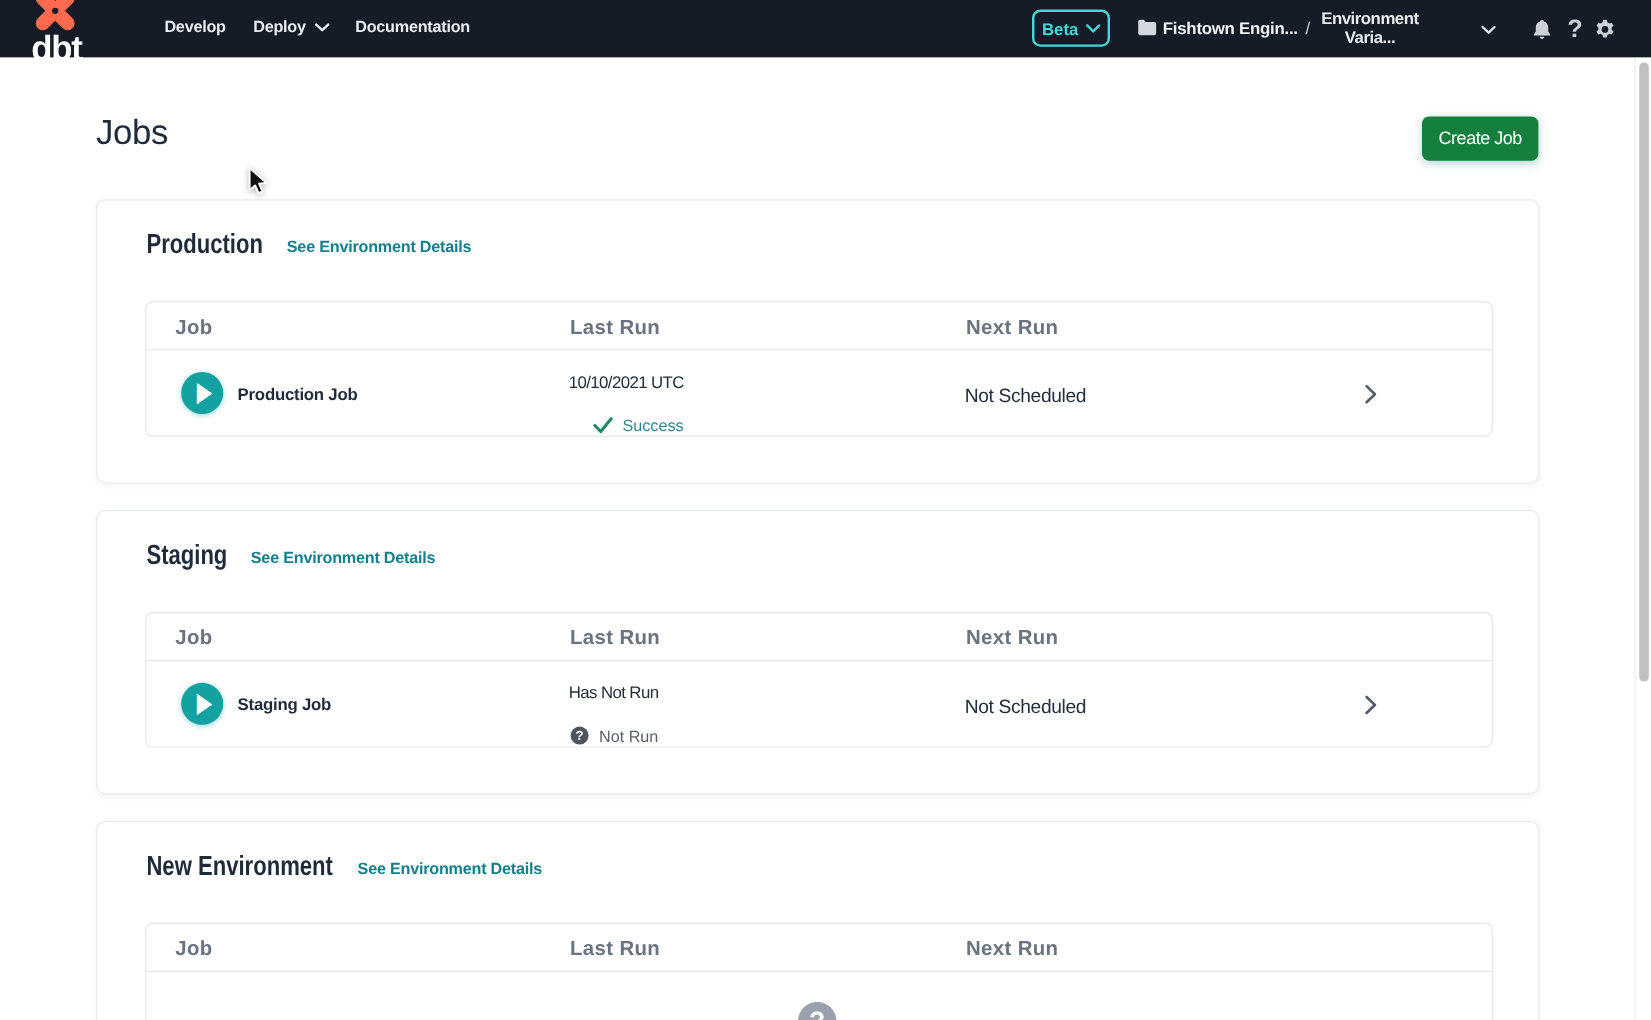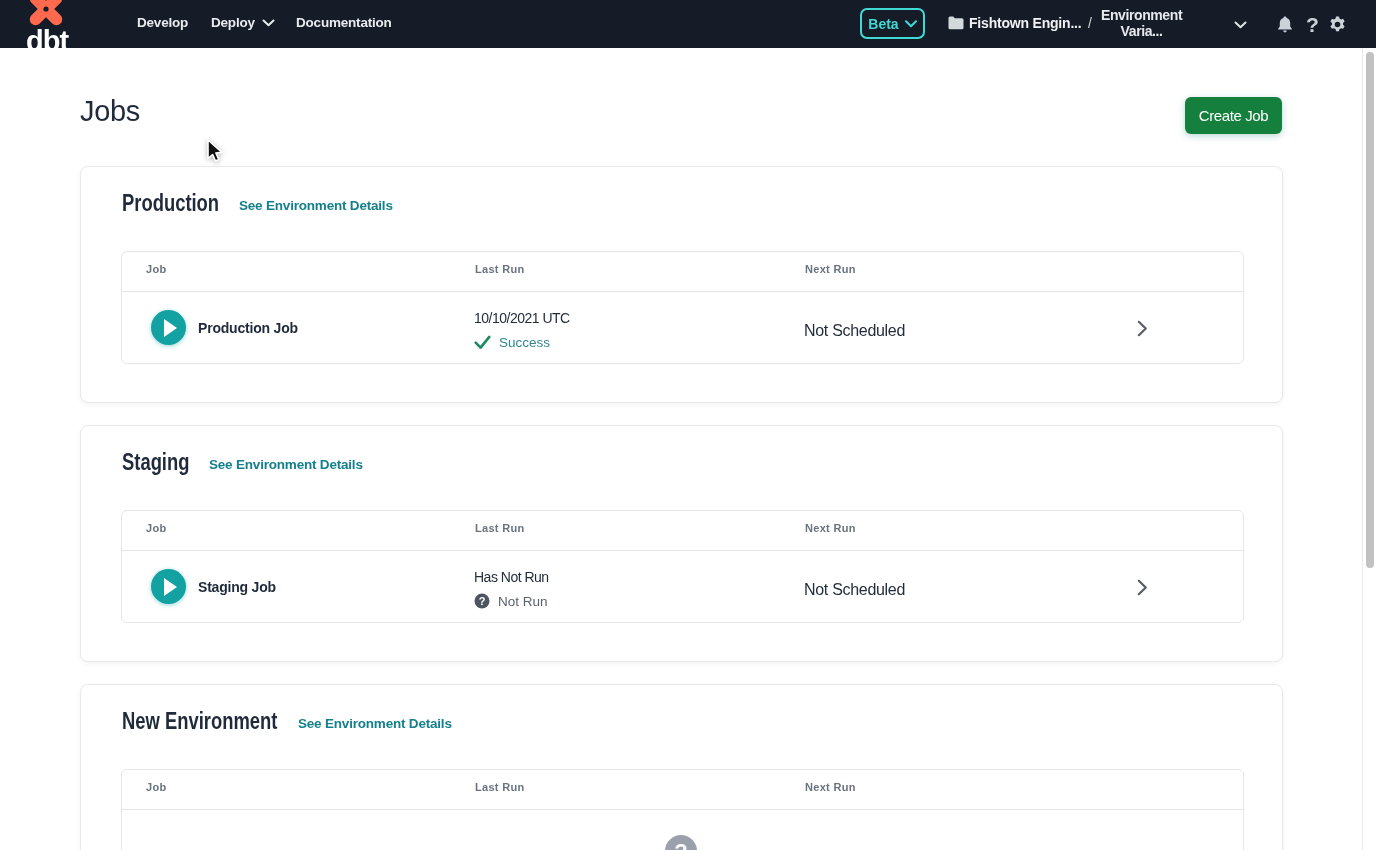--- a/index.html
+++ b/index.html
@@ -48,31 +48,31 @@
 .card h2 { position:absolute; left:41px; top:24px; font-size:23px; line-height:24px;
   font-weight:700; color:#1f2a3a; transform:scaleX(0.8); transform-origin:0 0; white-space:nowrap; }
 .env-link { position:absolute; top:31px; font-size:13.5px; font-weight:700; color:#15808c;
   letter-spacing:-0.2px; text-decoration:none; }
 .card1 .env-link { left:158px; }
 .card2 .env-link { left:128px; }
 .card3 .env-link { left:217px; }
 .tbl { position:absolute; left:40px; top:84px; width:1123px;
   border:1px solid #e4e7ea; border-radius:6px; }
 .thead { position:relative; height:40px; border-bottom:1px solid #e4e7ea; }
-.thead span { position:absolute; top:11px; font-size:11px; font-weight:700; color:#6a7380; letter-spacing:0.3px;}
+.thead span { position:absolute; top:11px; font-size:17px; font-weight:700; color:#6a7380; letter-spacing:0.3px;}
 .th1 { left:24px; } .th2 { left:353px; } .th3 { left:683px; }
 .trow { position:relative; height:71px; }
 .play { position:absolute; left:29px; top:18px; width:35px; height:35px; border-radius:50%;
   background:#14a1a1; box-shadow:0 1px 4px rgba(20,161,161,0.45); }
 .play:after { content:""; position:absolute; left:13px; top:8.5px;
   border-left:13px solid #fff; border-top:9px solid transparent; border-bottom:9px solid transparent; }
 .jobname { position:absolute; left:76px; top:28px; font-size:14px; font-weight:700; color:#1f2a3a; letter-spacing:-0.2px; }
 .lr { position:absolute; left:352px; top:19px; }
 .lr .l1 { font-size:14px; color:#232e3d; line-height:15px; letter-spacing:-0.5px; }
-.lr .l2 { margin-top:8px; display:flex; align-items:center; font-size:13.5px; height:16px; }
+.lr .l2 { margin-top:20px; display:flex; align-items:center; font-size:13.5px; height:16px;justify-content:flex-end; }
 .succ { color:#30858d; margin-left:8px; }
 .notrun { color:#5a626d; margin-left:8px; }
 .nextrun { position:absolute; left:682px; top:30px; font-size:16px; color:#232e3d; letter-spacing:-0.3px; }
 .rowchev { position:absolute; left:1015px; top:28px; }
 
 .empty { position:relative; height:160px; }
 .empty .qcirc { position:absolute; left:50%; top:24px; margin-left:-19px; }
 
 .sbar { position:absolute; right:0; top:48px; width:14px; height:802px; background:#fff;
   border-left:1px solid #ebebeb; }

